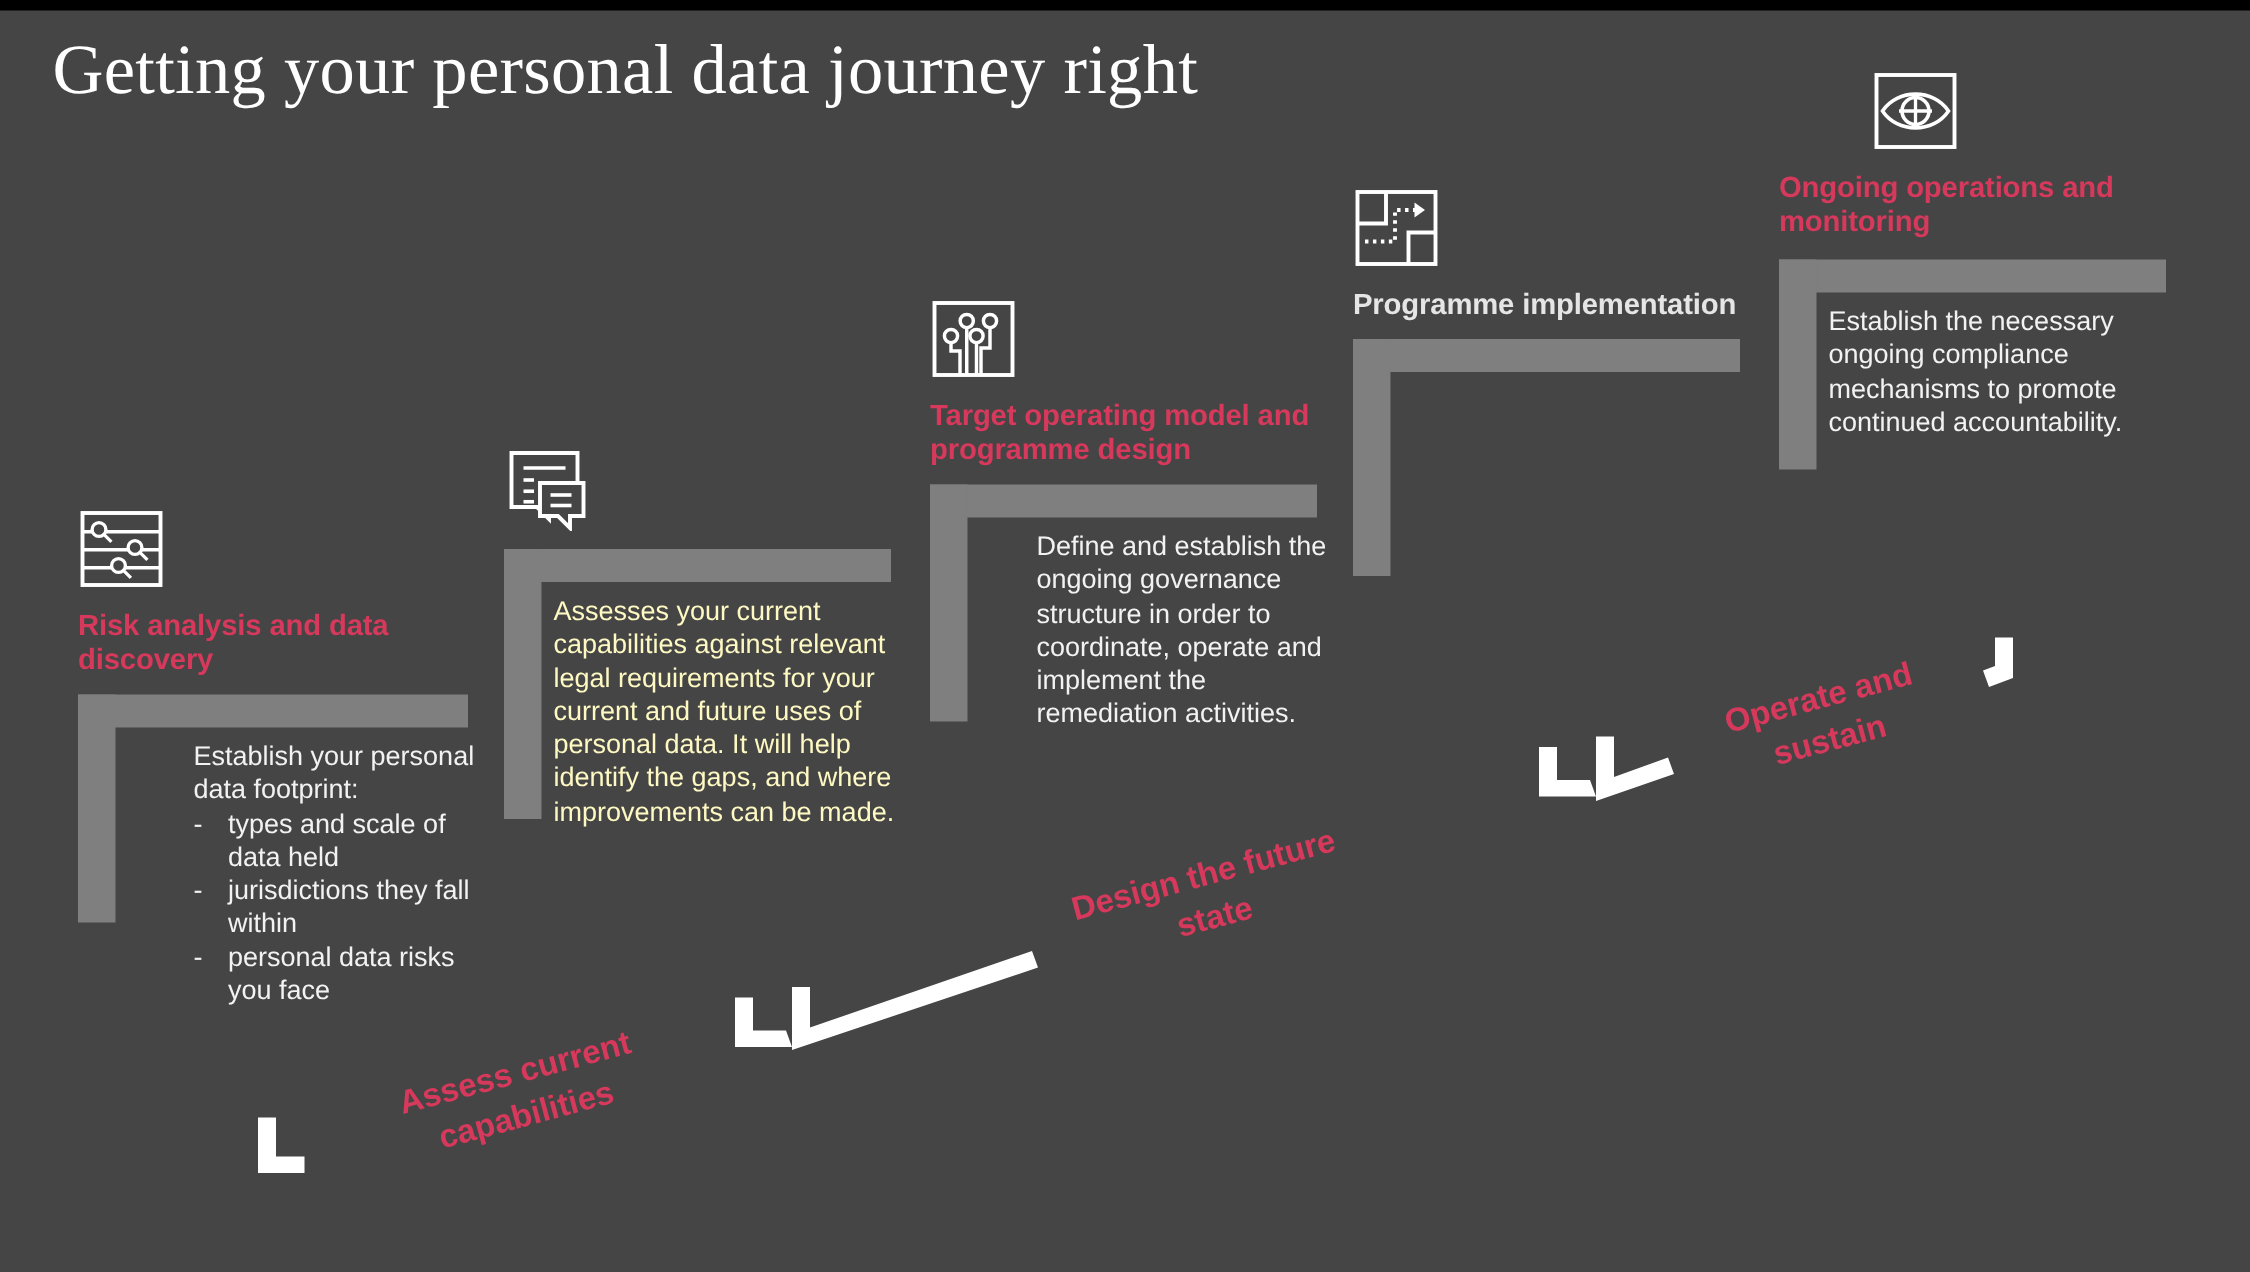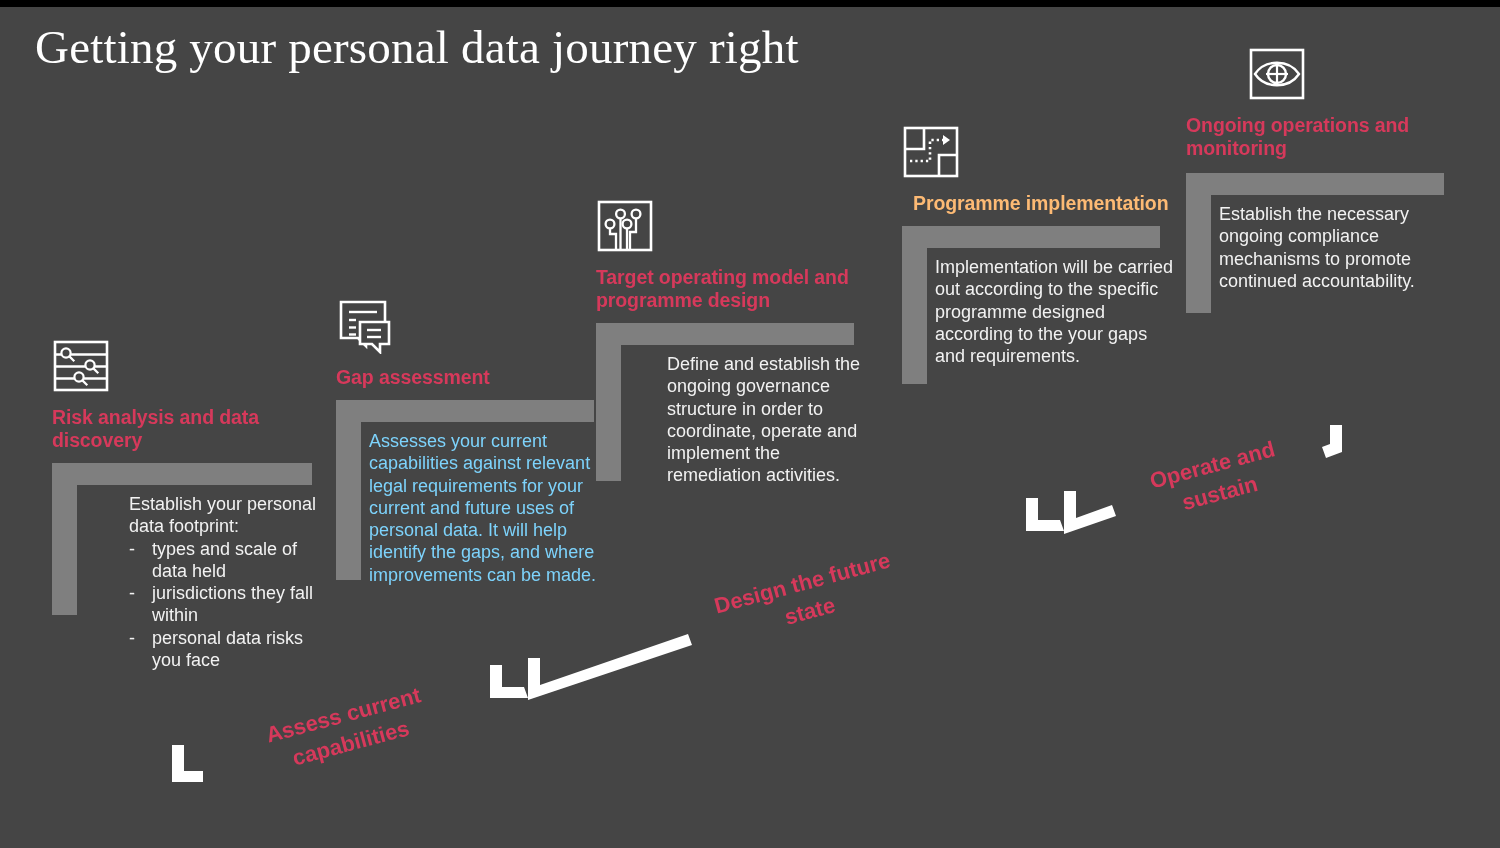--- a/index.html
+++ b/index.html
@@ -128,31 +128,30 @@
       <path d="M5 2 H49 V38 H30 V46 L22 38 H5 Z" fill="none" stroke="#ffffff" stroke-width="2.6"></path>
       <path d="M24 22 H53 V44 H44 V52 L36 44 H24 Z" fill="#454545" stroke="#ffffff" stroke-width="2.6"></path>
       <line x1="13" y1="12" x2="41" y2="12" stroke="#ffffff" stroke-width="2.4"></line>
       <line x1="13" y1="20" x2="20" y2="20" stroke="#ffffff" stroke-width="2.4"></line>
       <line x1="13" y1="27.5" x2="20" y2="27.5" stroke="#ffffff" stroke-width="2.4"></line>
       <line x1="13" y1="34.5" x2="20" y2="34.5" stroke="#ffffff" stroke-width="2.4"></line>
       <line x1="31" y1="30" x2="45" y2="30" stroke="#ffffff" stroke-width="2.4"></line>
       <line x1="31" y1="37" x2="45" y2="37" stroke="#ffffff" stroke-width="2.4"></line>
     </svg>
   </div>
-  <div class="step-heading" style="color: rgb(214, 57, 91);">Gap assessment</div>
   <div class="bracket" style="min-height:180px;">
     <div class="bar-top" style="width: 258px; background: rgb(127, 127, 127);"></div>
     <div class="bar-left" style="height: 180px; background: rgb(127, 127, 127);"></div>
-    <div class="body" style="color: #7dd3fc;">
+    <div class="body" style="color: #fef9c3;">
       <div>Assesses your current capabilities against relevant legal requirements for your current and future uses of personal data. It will help identify the gaps, and where improvements can be made.</div>
     </div>
   </div>
 </div>
 
-<div class="step" style="left:596px; top:200px; width:272px;">
+<div class="step" style="left:620px; top:200px; width:272px;">
   <div class="step-icon">
     <svg width="58" height="54" viewBox="0 0 58 54">
       <rect x="3" y="2" width="52" height="48" fill="none" stroke="#ffffff" stroke-width="2.6"></rect>
       <circle cx="14" cy="24" r="4.4" fill="none" stroke="#ffffff" stroke-width="2.3"></circle>
       <circle cx="24.5" cy="14" r="4.4" fill="none" stroke="#ffffff" stroke-width="2.3"></circle>
       <circle cx="31" cy="24" r="4.4" fill="none" stroke="#ffffff" stroke-width="2.3"></circle>
       <circle cx="40" cy="14" r="4.4" fill="none" stroke="#ffffff" stroke-width="2.3"></circle>
       <path d="M14 28.4 V34 H20 V50" fill="none" stroke="#ffffff" stroke-width="2.3"></path>
       <path d="M24.5 18.4 V50" fill="none" stroke="#ffffff" stroke-width="2.3"></path>
       <path d="M31 28.4 V50" fill="none" stroke="#ffffff" stroke-width="2.3"></path>
@@ -172,27 +171,24 @@
 <div class="step" style="left:902px; top:126px; width:272px;">
   <div class="step-icon">
     <svg width="58" height="54" viewBox="0 0 58 54">
       <rect x="3" y="2" width="52" height="48" fill="none" stroke="#ffffff" stroke-width="2.6"></rect>
       <path d="M3 23 H22 V2" fill="none" stroke="#ffffff" stroke-width="2.6"></path>
       <path d="M37 50 V29 H55" fill="none" stroke="#ffffff" stroke-width="2.6"></path>
       <path d="M8 35 H28 V14 H42" fill="none" stroke="#ffffff" stroke-width="2.6" stroke-dasharray="2.3 3" stroke-linecap="butt"></path>
       <path d="M41 9 L48 14 L41 19 Z" fill="#ffffff"></path>
     </svg>
   </div>
-  <div class="step-heading" style="color: #fdba74; margin-left: 11px;">Programme implementation</div>
+  <div class="step-heading" style="color: #e5e5e5;">Programme implementation</div>
   <div class="bracket" style="min-height:158px;">
     <div class="bar-top" style="width: 258px; background: rgb(127, 127, 127);"></div>
     <div class="bar-left" style="height: 158px; background: rgb(127, 127, 127);"></div>
-    <div class="body" style="color: rgb(242, 242, 242);">
-      <div>Implementation will be carried out according to the specific programme designed according to the your gaps and requirements.</div>
-    </div>
   </div>
 </div>
 
 <div class="step" style="left:1186px; top:48px; width:272px;">
   <div class="step-icon" style="margin-left:62px;">
     <svg width="58" height="54" viewBox="0 0 58 54">
       <rect x="3" y="2" width="52" height="48" fill="none" stroke="#ffffff" stroke-width="2.6"></rect>
       <path d="M7 26 C17 11 41 11 51 26 C41 41 17 41 7 26 Z" fill="none" stroke="#ffffff" stroke-width="2.4"></path>
       <circle cx="29" cy="26" r="9" fill="none" stroke="#ffffff" stroke-width="2.4"></circle>
       <line x1="29" y1="15" x2="29" y2="37" stroke="#ffffff" stroke-width="2.2"></line>

